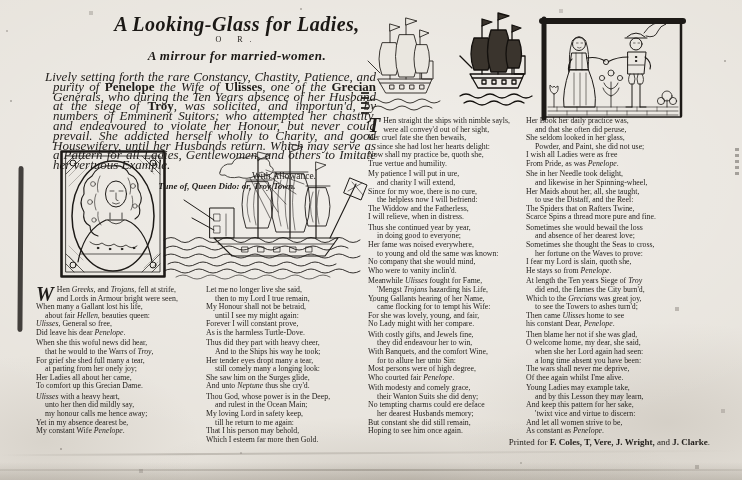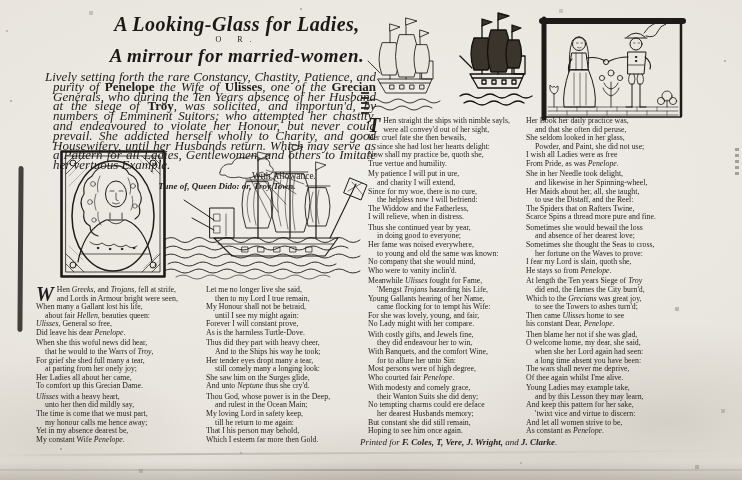--- a/index.html
+++ b/index.html
@@ -12,40 +12,40 @@
       radial-gradient(30% 26% at 6% 92%, rgba(135,125,110,.16), transparent 70%),
       radial-gradient(50% 18% at 55% 100%, rgba(120,110,96,.18), transparent 75%),
       #e8e4dd;
   }
   .abs{position:absolute;}
   
   .masthead{left:46px;top:13px;width:330px;}
   .title1,.title2{margin-left:52px;text-align:center;font-style:italic;font-weight:600;
     font-size:20px;line-height:22px;letter-spacing:.5px;color:#1b1815;}
   .or{margin-left:52px;text-align:center;font-size:8px;line-height:10px;letter-spacing:7px;}
-  .title2{font-size:19px;line-height:21px;}
+  .title2{font-size:13px;line-height:21px;}
   .argument{margin:6px 0 0 0;font-style:italic;font-size:13px;line-height:9.8px;
     padding-left:7px;text-indent:-8px;text-align:justify;}
   .argument .alt{font-style:normal;font-weight:700;}
   .allowance{margin-top:1px;text-align:right;padding-right:60px;font-size:9.5px;line-height:10px;}
   .tune{margin-left:32px;text-align:center;font-style:italic;font-weight:700;font-size:9px;line-height:11px;}
   
   .verse{font-size:7.8px;line-height:8.55px;white-space:nowrap;}
   .verse .vline.ind{padding-left:9px;}
   .verse .vline.gap{height:2.2px;}
   .verse .alt{font-style:italic;}
   .dropcap{float:left;font-style:italic;font-weight:600;font-size:20px;line-height:15px;
     margin:1px 3px 0 0;}
   .dropcap.roman{font-style:italic;}
   .col1{left:36px;top:286px;width:170px;}
   .col2{left:206px;top:286px;width:164px;}
   .col3{left:368px;top:117px;width:160px;}
   .col4{left:526px;top:117px;width:192px;}
-  .imprint{left:360px;top:437px;width:350px;text-align:left;
-    font-style:italic;font-size:9px;line-height:10px;}
+  .imprint{left:360px;top:437px;width:350px;text-align:right;
+    font-size:9px;line-height:10px;}
   .imprint .alt{font-weight:700;}
   
   svg{display:block;}
   .wc{stroke:#1d1a17;fill:none;stroke-linecap:round;stroke-linejoin:round;}
   
   .bar-left{left:18px;top:166px;width:5px;height:166px;background:#262220;opacity:.85;border-radius:3px;transform:rotate(.4deg);}
   .mark-mid{left:361px;top:92px;width:8px;height:24px;opacity:.85;
     background:repeating-linear-gradient(180deg,#1b1815 0 2.5px, transparent 2.5px 5px);}
   .mark-right{left:735px;top:148px;width:4px;height:30px;opacity:.4;
     background:repeating-linear-gradient(180deg,#3a352f 0 3px, transparent 3px 6px);}
@@ -231,21 +231,20 @@
         <div class="vline gap"></div>
         <div class="vline">When she this woful news did hear,</div>
         <div class="vline ind">that he would to the Warrs of <span class="alt">Troy</span>,</div>
         <div class="vline">For grief she shed full many a tear,</div>
         <div class="vline ind">at parting from her onely joy;</div>
         <div class="vline">Her Ladies all about her came,</div>
         <div class="vline">To comfort up this Grecian Dame.</div>
         <div class="vline gap"></div>
         <div class="vline"><span class="alt">Ulisses</span> with a heavy heart,</div>
         <div class="vline ind">unto her then did mildly say,</div>
-        <div class="vline">The time is come that we must part,</div>
         <div class="vline ind">my honour calls me hence away;</div>
         <div class="vline">Yet in my absence dearest be,</div>
         <div class="vline">My constant Wife <span class="alt">Penelope</span>.</div>
       </div>
   </section>
 
   <section class="abs verse col2">
     <div>
         <div class="vline">Let me no longer live she said,</div>
         <div class="vline ind">then to my Lord I true remain,</div>

